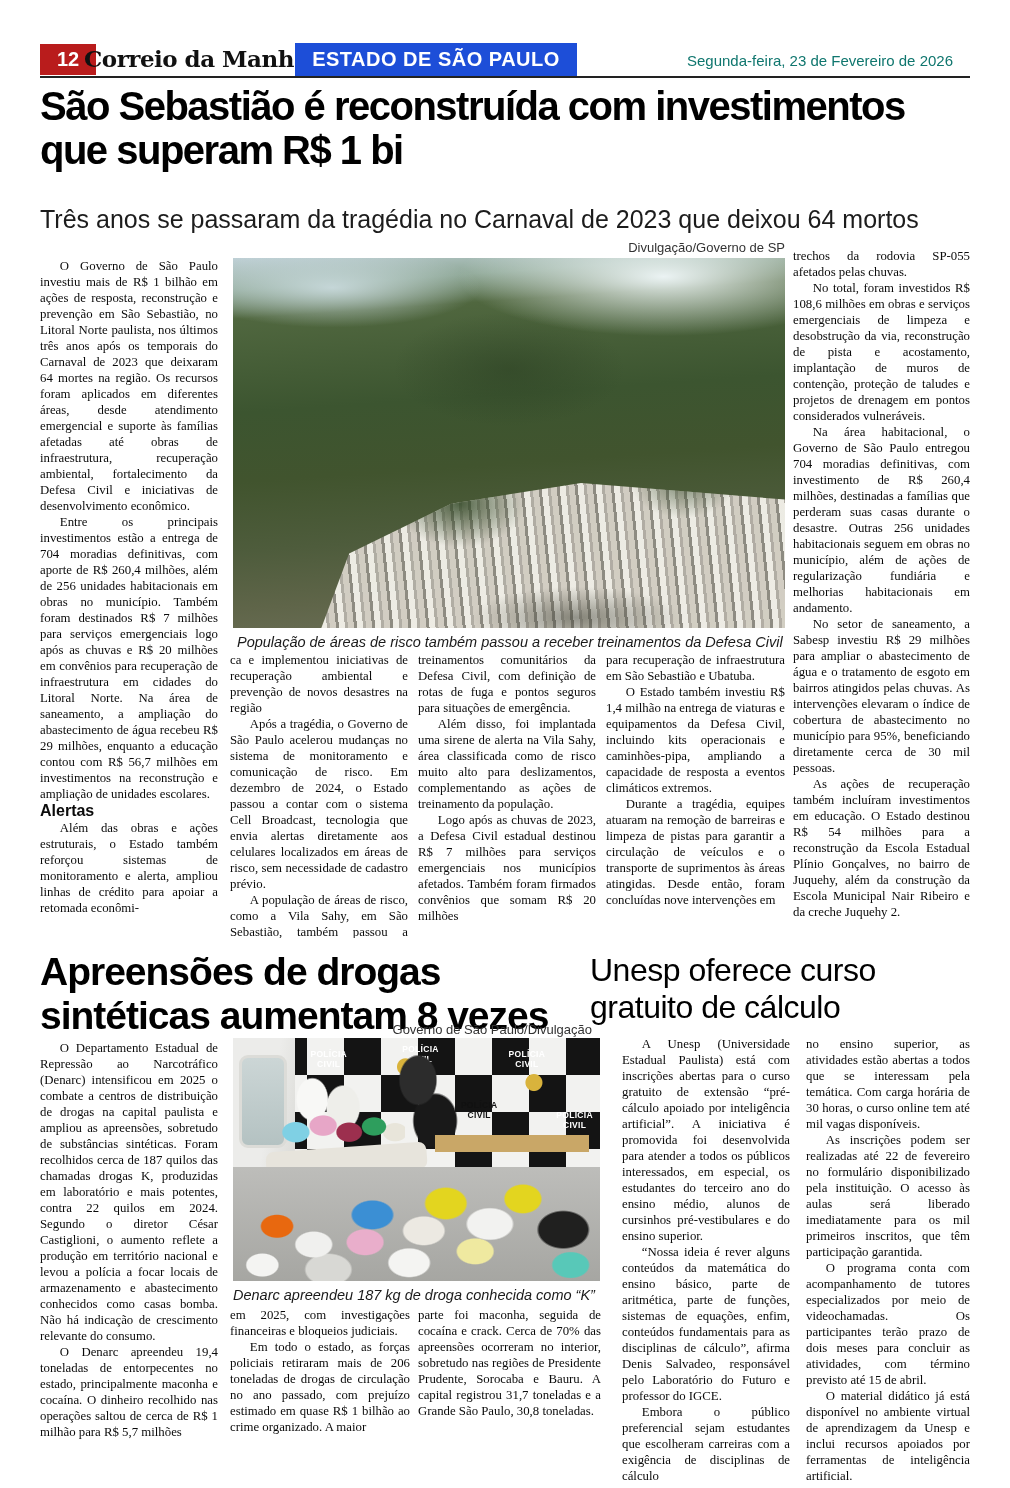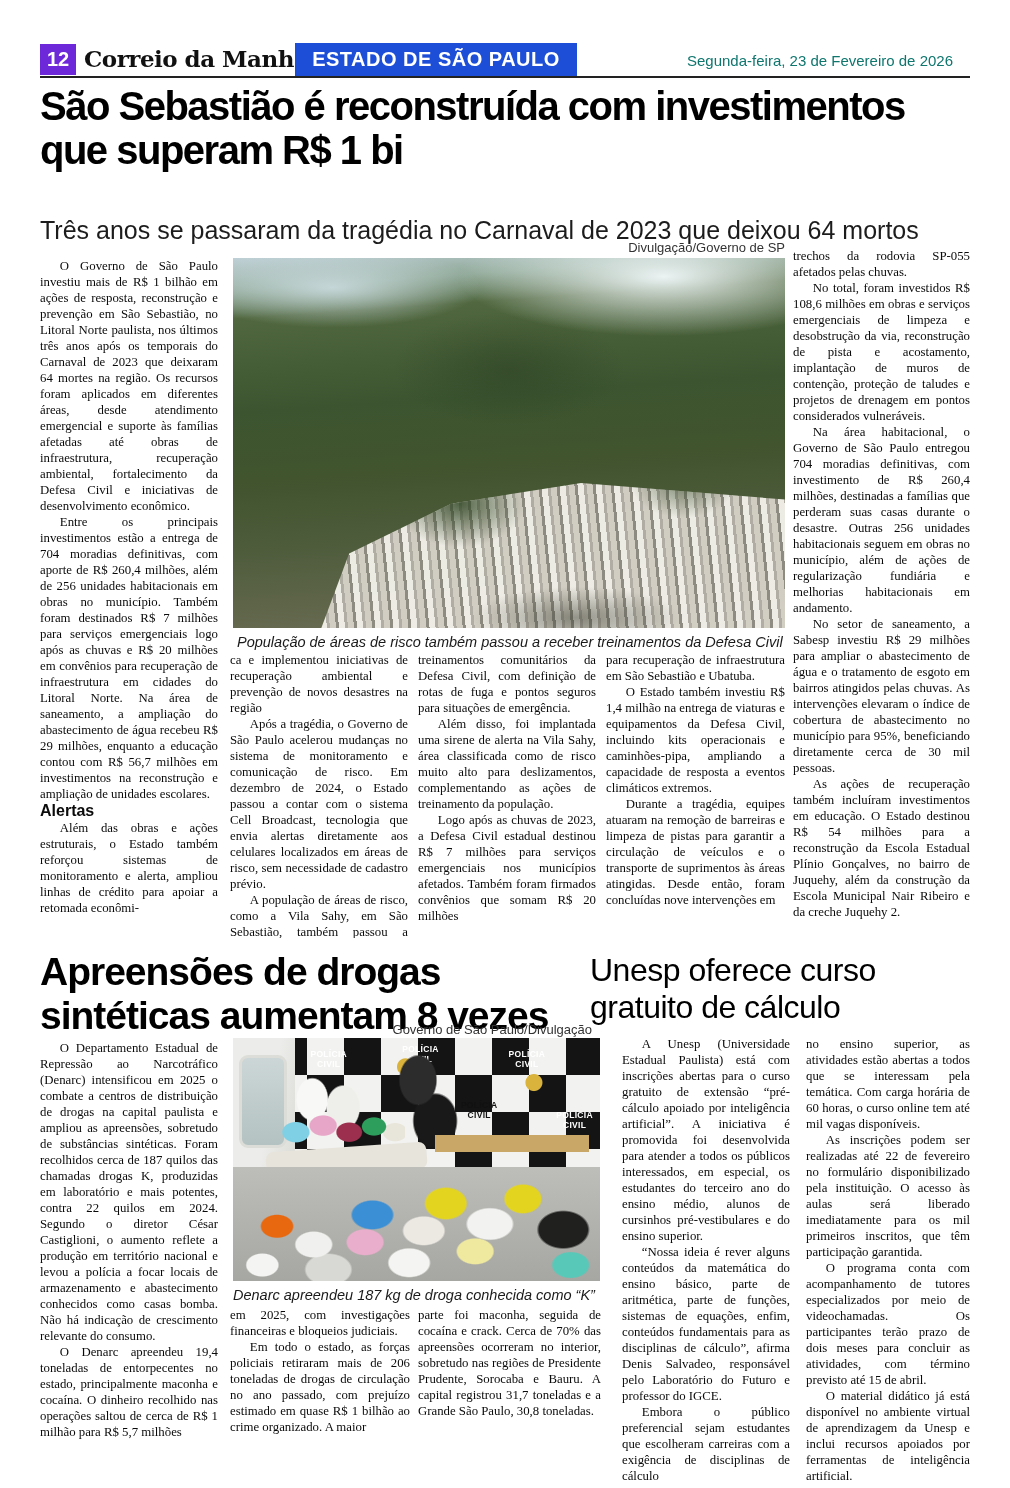--- a/index.html
+++ b/index.html
@@ -1,34 +1,34 @@
 <!DOCTYPE html>
 <html lang="pt-BR"><head>
 <meta charset="utf-8">
 <style>
   html,body{margin:0;padding:0;background:#fff;}
   #page{position:relative;width:1010px;height:1488px;background:#fff;overflow:hidden;
         font-family:"Liberation Serif",serif;color:#0a0a0a;}
   .abs{position:absolute;}
 
   
-  .hdr-num{left:40px;top:44px;width:36px;height:31px;background:#6d28d9;color:#fff;
+  .hdr-num{left:40px;top:44px;width:56px;height:31px;background:#b91c1c;color:#fff;
            font:bold 20px/31px "Liberation Sans",sans-serif;text-align:center;}
   .hdr-mast{left:84px;top:45px;font-family:"DejaVu Serif",serif;font-weight:bold;
             font-size:23px;letter-spacing:-.5px;color:#111;white-space:nowrap;}
   .hdr-section{left:295px;top:43px;width:282px;height:33px;background:#1d4ed8;color:#fff;
                font:bold 20px/33px "Liberation Sans",sans-serif;text-align:center;letter-spacing:.5px;}
   .hdr-date{right:57px;top:52px;font:15px "Liberation Sans",sans-serif;color:#0f766e;}
   .hdr-rule{left:40px;right:40px;top:76px;height:2px;background:#222;}
 
   
   .h1-main{left:40px;top:84px;width:920px;font-family:"Liberation Sans",sans-serif;
            font-weight:700;font-size:40px;line-height:1.11;letter-spacing:-1.5px;color:#000;}
   .h2-main{left:40px;top:205px;width:930px;font-family:"Liberation Sans",sans-serif;
-           font-size:25px;color:#1c1c1c;margin-top:11px;}
+           font-size:25px;color:#1c1c1c;}
   .h1-drug{left:40px;top:950px;width:575px;font-family:"Liberation Sans",sans-serif;
            font-weight:700;font-size:39px;line-height:1.12;letter-spacing:-1px;color:#000;}
   .h1-unesp{left:590px;top:952px;width:352px;font-family:"Liberation Sans",sans-serif;
             font-weight:500;font-size:32px;line-height:1.16;letter-spacing:-.5px;color:#000;}
 
   
   .credit{font:13px "Liberation Sans",sans-serif;color:#333;text-align:right;}
   .credit-main{left:233px;top:240px;width:552px;}
   .credit-drug{left:225px;top:1022px;width:367px;}
   .caption{font:italic 500 14.5px "Liberation Sans",sans-serif;color:#1a1a1a;}
@@ -206,19 +206,19 @@
     <p>parte foi maconha, seguida de cocaína e crack. Cerca de 70% das apreensões ocorreram no interior, sobretudo nas regiões de Presidente Prudente, Sorocaba e Bauru. A capital registrou 31,7 toneladas e a Grande São Paulo, 30,8 toneladas.</p>
   </div>
 
   <div class="abs h1-unesp">Unesp oferece curso gratuito de cálculo</div>
   <div class="col u1">
     <p class="ind">A Unesp (Universidade Estadual Paulista) está com inscrições abertas para o curso gratuito de extensão “pré-cálculo apoiado por inteligência artificial”. A iniciativa é promovida foi desenvolvida para atender a todos os públicos interessados, em especial, os estudantes do terceiro ano do ensino médio, alunos de cursinhos pré-vestibulares e do ensino superior.</p>
     <p class="ind">“Nossa ideia é rever alguns conteúdos da matemática do ensino básico, parte de aritmética, parte de funções, sistemas de equações, enfim, conteúdos fundamentais para as disciplinas de cálculo”, afirma Denis Salvadeo, responsável pelo Laboratório do Futuro e professor do IGCE.</p>
     <p class="ind">Embora o público preferencial sejam estudantes que escolheram carreiras com a exigência de disciplinas de cálculo</p>
   </div>
   <div class="col u2">
-    <p>no ensino superior, as atividades estão abertas a todos que se interessam pela temática. Com carga horária de 60 horas, o curso online tem até mil vagas disponíveis.</p>
+    <p>no ensino superior, as atividades estão abertas a todos que se interessam pela temática. Com carga horária de 30 horas, o curso online tem até mil vagas disponíveis.</p>
     <p class="ind">As inscrições podem ser realizadas até 22 de fevereiro no formulário disponibilizado pela instituição. O acesso às aulas será liberado imediatamente para os mil primeiros inscritos, que têm participação garantida.</p>
     <p class="ind">O programa conta com acompanhamento de tutores especializados por meio de videochamadas. Os participantes terão prazo de dois meses para concluir as atividades, com término previsto até 15 de abril.</p>
     <p class="ind">O material didático já está disponível no ambiente virtual de aprendizagem da Unesp e inclui recursos apoiados por ferramentas de inteligência artificial.</p>
   </div>
 
 </div>
 
 </body></html>

